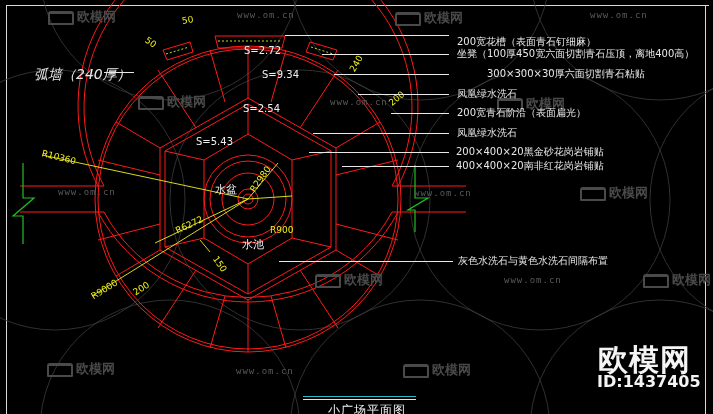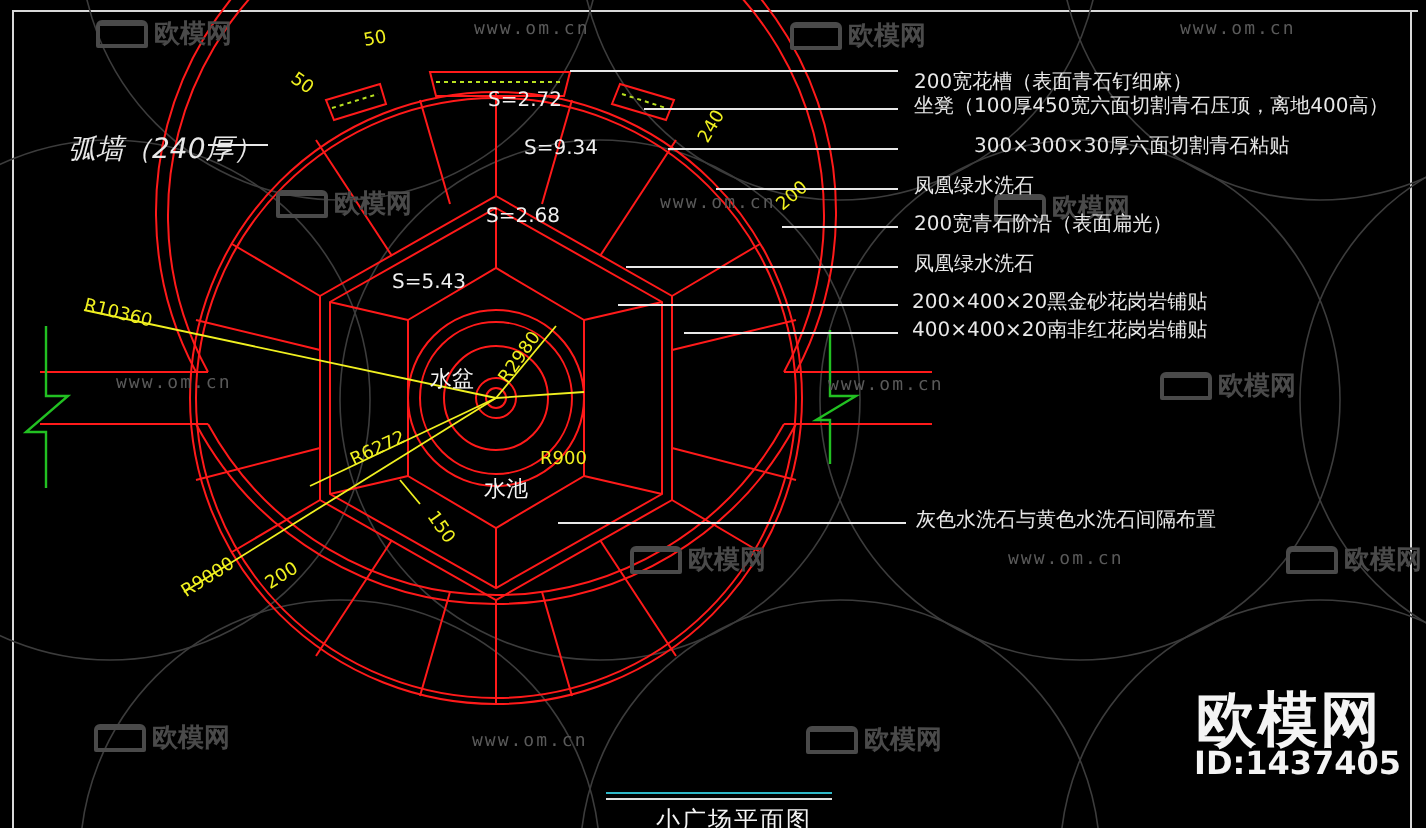--- a/index.html
+++ b/index.html
@@ -139,21 +139,21 @@
 <div class="wm-logo" style="left:643px; top:271px;"><span class="sofa"></span><span>欧模网</span></div>
 <div class="wm-url" style="left:236px; top:366px;">www.om.cn</div>
 <div class="wm-logo" style="left:47px; top:360px;"><span class="sofa"></span><span>欧模网</span></div>
 <div class="wm-logo" style="left:403px; top:361px;"><span class="sofa"></span><span>欧模网</span></div>
 
 <div class="wall-label">弧墙（240厚）</div>
 <div class="leader" style="left:104px; top:72px; width:30px;"></div>
 
 <div class="area-label" style="left:244px; top:45px;">S=2.72</div>
 <div class="area-label" style="left:262px; top:69px;">S=9.34</div>
-<div class="area-label" style="left:243px; top:103px;">S=2.68</div>
+<div class="area-label" style="left:243px; top:103px;">S=2.54</div>
 <div class="area-label" style="left:196px; top:136px;">S=5.43</div>
 
 <div class="center-label" style="left:215px; top:182px;">水盆</div>
 <div class="center-label" style="left:242px; top:237px;">水池</div>
 
 <div class="dim" style="left:146px; top:34px; transform:rotate(35deg);">50</div>
 <div class="dim" style="left:182px; top:16px; transform:rotate(-10deg);">50</div>
 <div class="dim" style="left:352px; top:66px; transform:rotate(-60deg);">240</div>
 <div class="dim" style="left:390px; top:99px; transform:rotate(-40deg);">200</div>
 <div class="dim" style="left:42px; top:148px; transform:rotate(14deg);">R10360</div>

